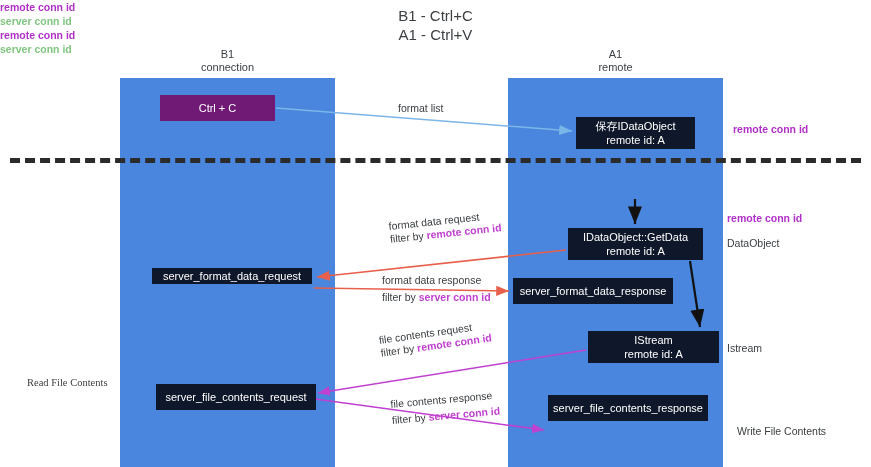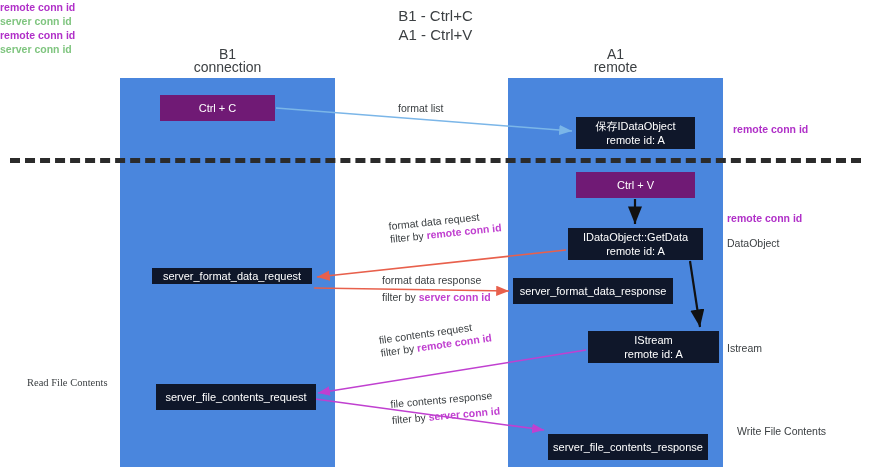--- a/index.html
+++ b/index.html
@@ -17,21 +17,21 @@
 
   
   #title{
     position:absolute;left:0;top:6px;width:871px;
     text-align:center;font-size:15px;line-height:19px;color:#3c4043;
   }
   #title div{white-space:pre;}
 
   
   .lane-head{
-    position:absolute;text-align:center;font-size:14px;line-height:13px;color:#3c4043;
+    position:absolute;text-align:center;font-size:11px;line-height:13px;color:#3c4043;
   }
   #head-b1{left:120px;top:48px;width:215px;}
   #head-a1{left:508px;top:48px;width:215px;}
 
   
   .node{
     position:absolute;box-sizing:border-box;
     display:flex;flex-direction:column;align-items:center;justify-content:center;
     color:#ffffff;font-size:11px;line-height:14px;text-align:center;
   }
@@ -40,21 +40,21 @@
   .node .l2{font-size:11px;}
 
   #n-ctrlc{left:160px;top:95px;width:115px;height:26px;}
   #n-save{left:576px;top:117px;width:119px;height:32px;}
   #n-ctrlv{left:576px;top:172px;width:119px;height:26px;}
   #n-getdata{left:568px;top:228px;width:135px;height:32px;}
   #n-sfdreq{left:152px;top:268px;width:160px;height:16px;}
   #n-sfdresp{left:513px;top:278px;width:160px;height:26px;}
   #n-istream{left:588px;top:331px;width:131px;height:32px;}
   #n-sfcreq{left:156px;top:384px;width:160px;height:26px;}
-  #n-sfcresp{left:548px;top:434px;width:160px;height:26px;}
+  #n-sfcresp{left:548px;top:395px;width:160px;height:26px;}
 
   
   #divider{
     position:absolute;left:10px;top:158px;width:851px;height:0;
     border-top:5px dashed #2b2b2b;
   }
 
   
   #arrows{position:absolute;left:0;top:0;width:871px;height:467px;overflow:visible;}
 
@@ -141,23 +141,20 @@
 
   <div class="node green" id="n-ctrlc">
     <div>Ctrl + C</div>
   </div>
 
   <div class="node orange" id="n-save">
     <div>保存IDataObject</div>
     <div class="l2">remote id: A</div>
   </div>
 
-  <div class="node green" id="n-ctrlv">
-    <div>Ctrl + V</div>
-  </div>
 
   <div class="node orange" id="n-getdata">
     <div>IDataObject::GetData</div>
     <div class="l2">remote id: A</div>
   </div>
 
   <div class="node orange" id="n-sfdreq">
     <div>server_format_data_request</div>
   </div>
 

